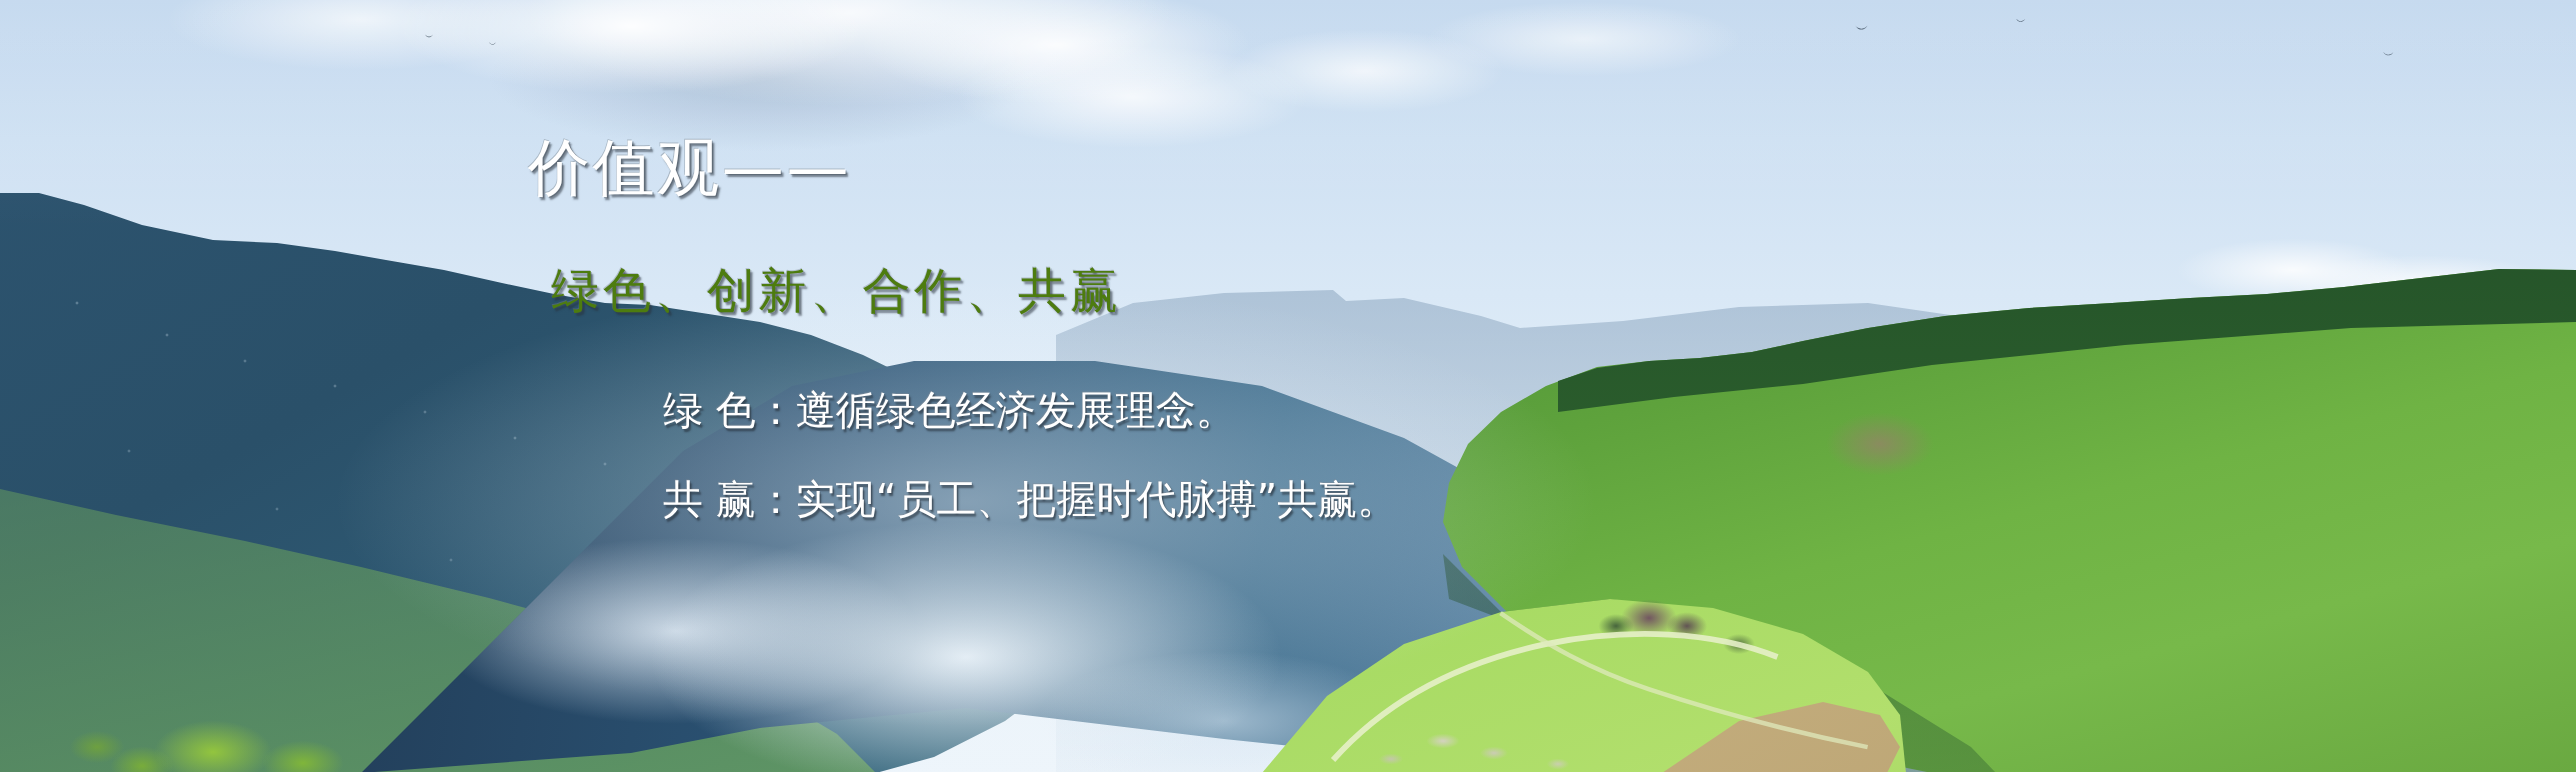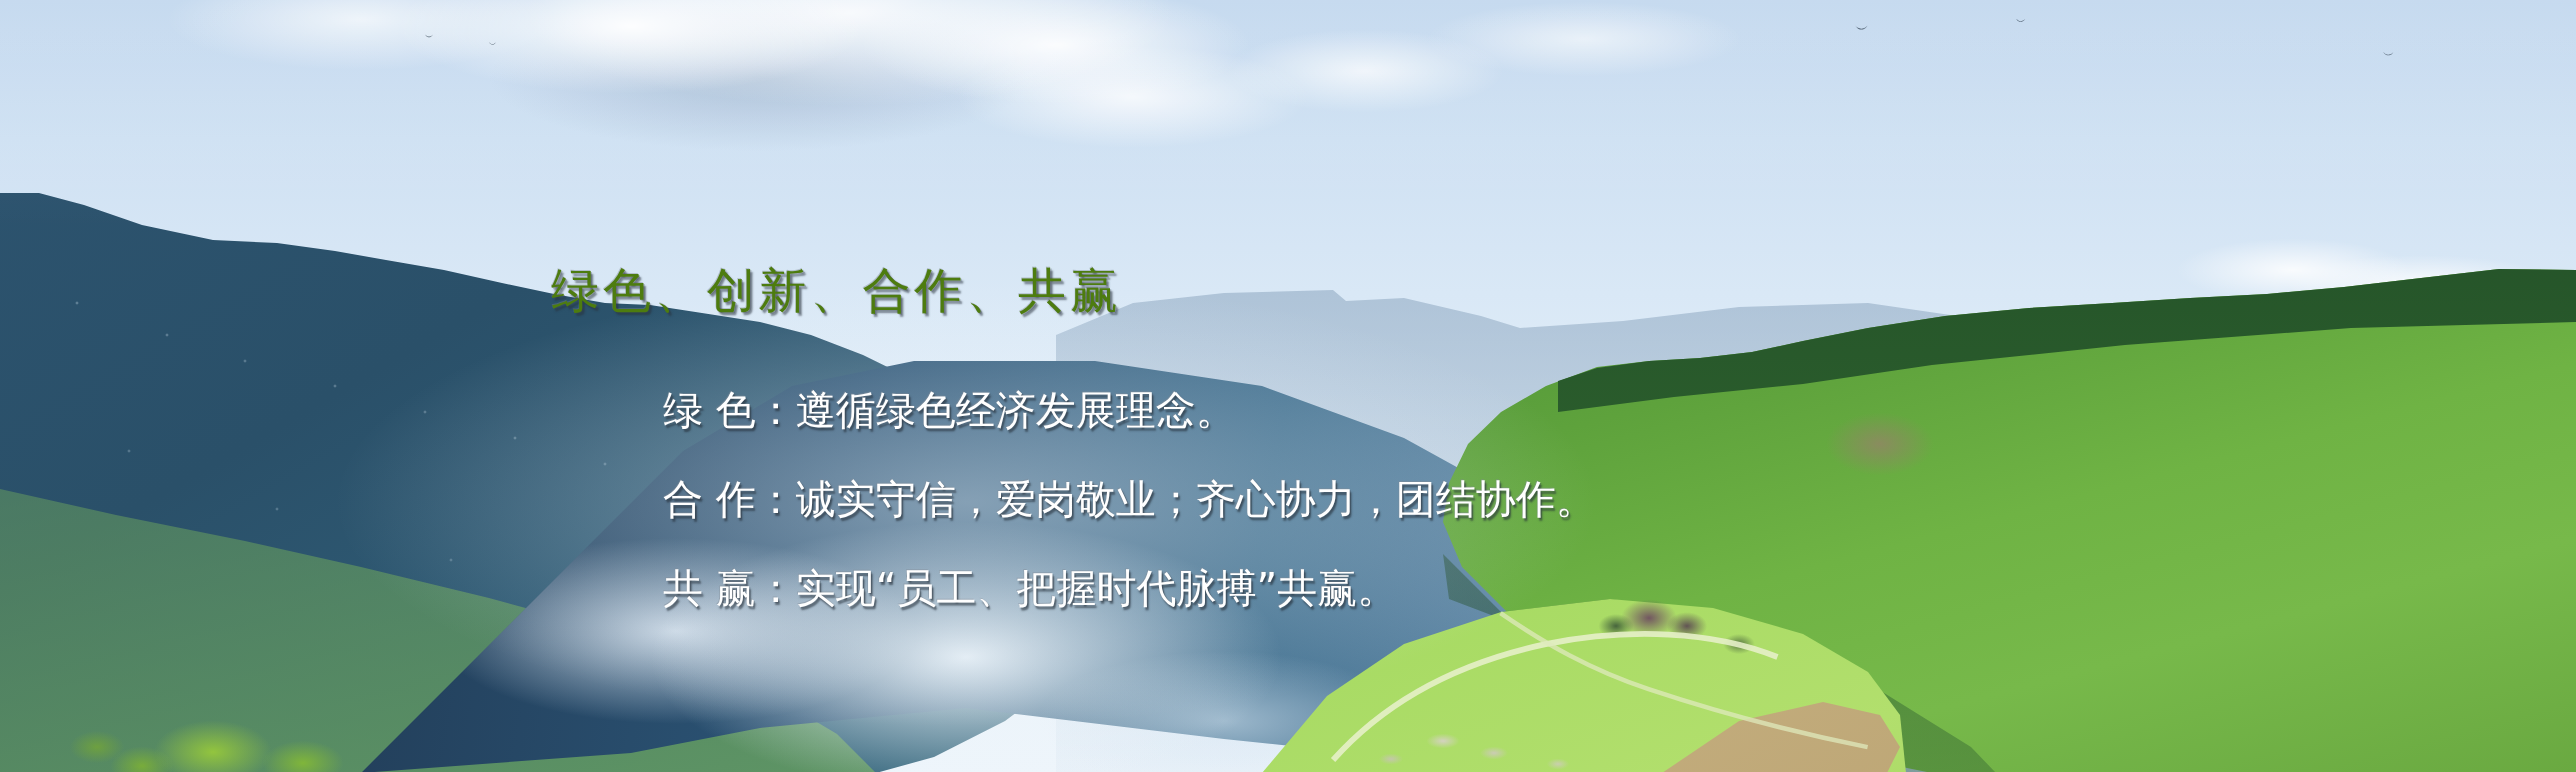--- a/index.html
+++ b/index.html
@@ -308,23 +308,23 @@
   </div>
 
   <div class="layer haze"></div>
 
   <span class="bird" style="left:1855px;top:22px;">︶</span>
   <span class="bird" style="left:2016px;top:15.5px;font-size:10.3px;">︶</span>
   <span class="bird" style="left:2383px;top:50px;font-size:11.6px;">︶</span>
   <span class="bird" style="left:425px;top:33px;font-size:9px;">︶</span>
   <span class="bird" style="left:489px;top:41px;font-size:7.7px;">︶</span>
 
+  <div class="text-block title">价值观——</div>
 
   <div class="text-block subtitle">绿色、创新、合作、共赢</div>
 
   <div class="text-block body-lines">
     <div class="body-line">绿 色：遵循绿色经济发展理念。</div>
-    <div class="body-line">合 作：诚实守信，爱岗敬业；齐心协力，团结协作。</div>
     <div class="body-line">共 赢：实现“员工、把握时代脉搏”共赢。</div>
   </div>
 
 </div>
 
 
 </body></html>

